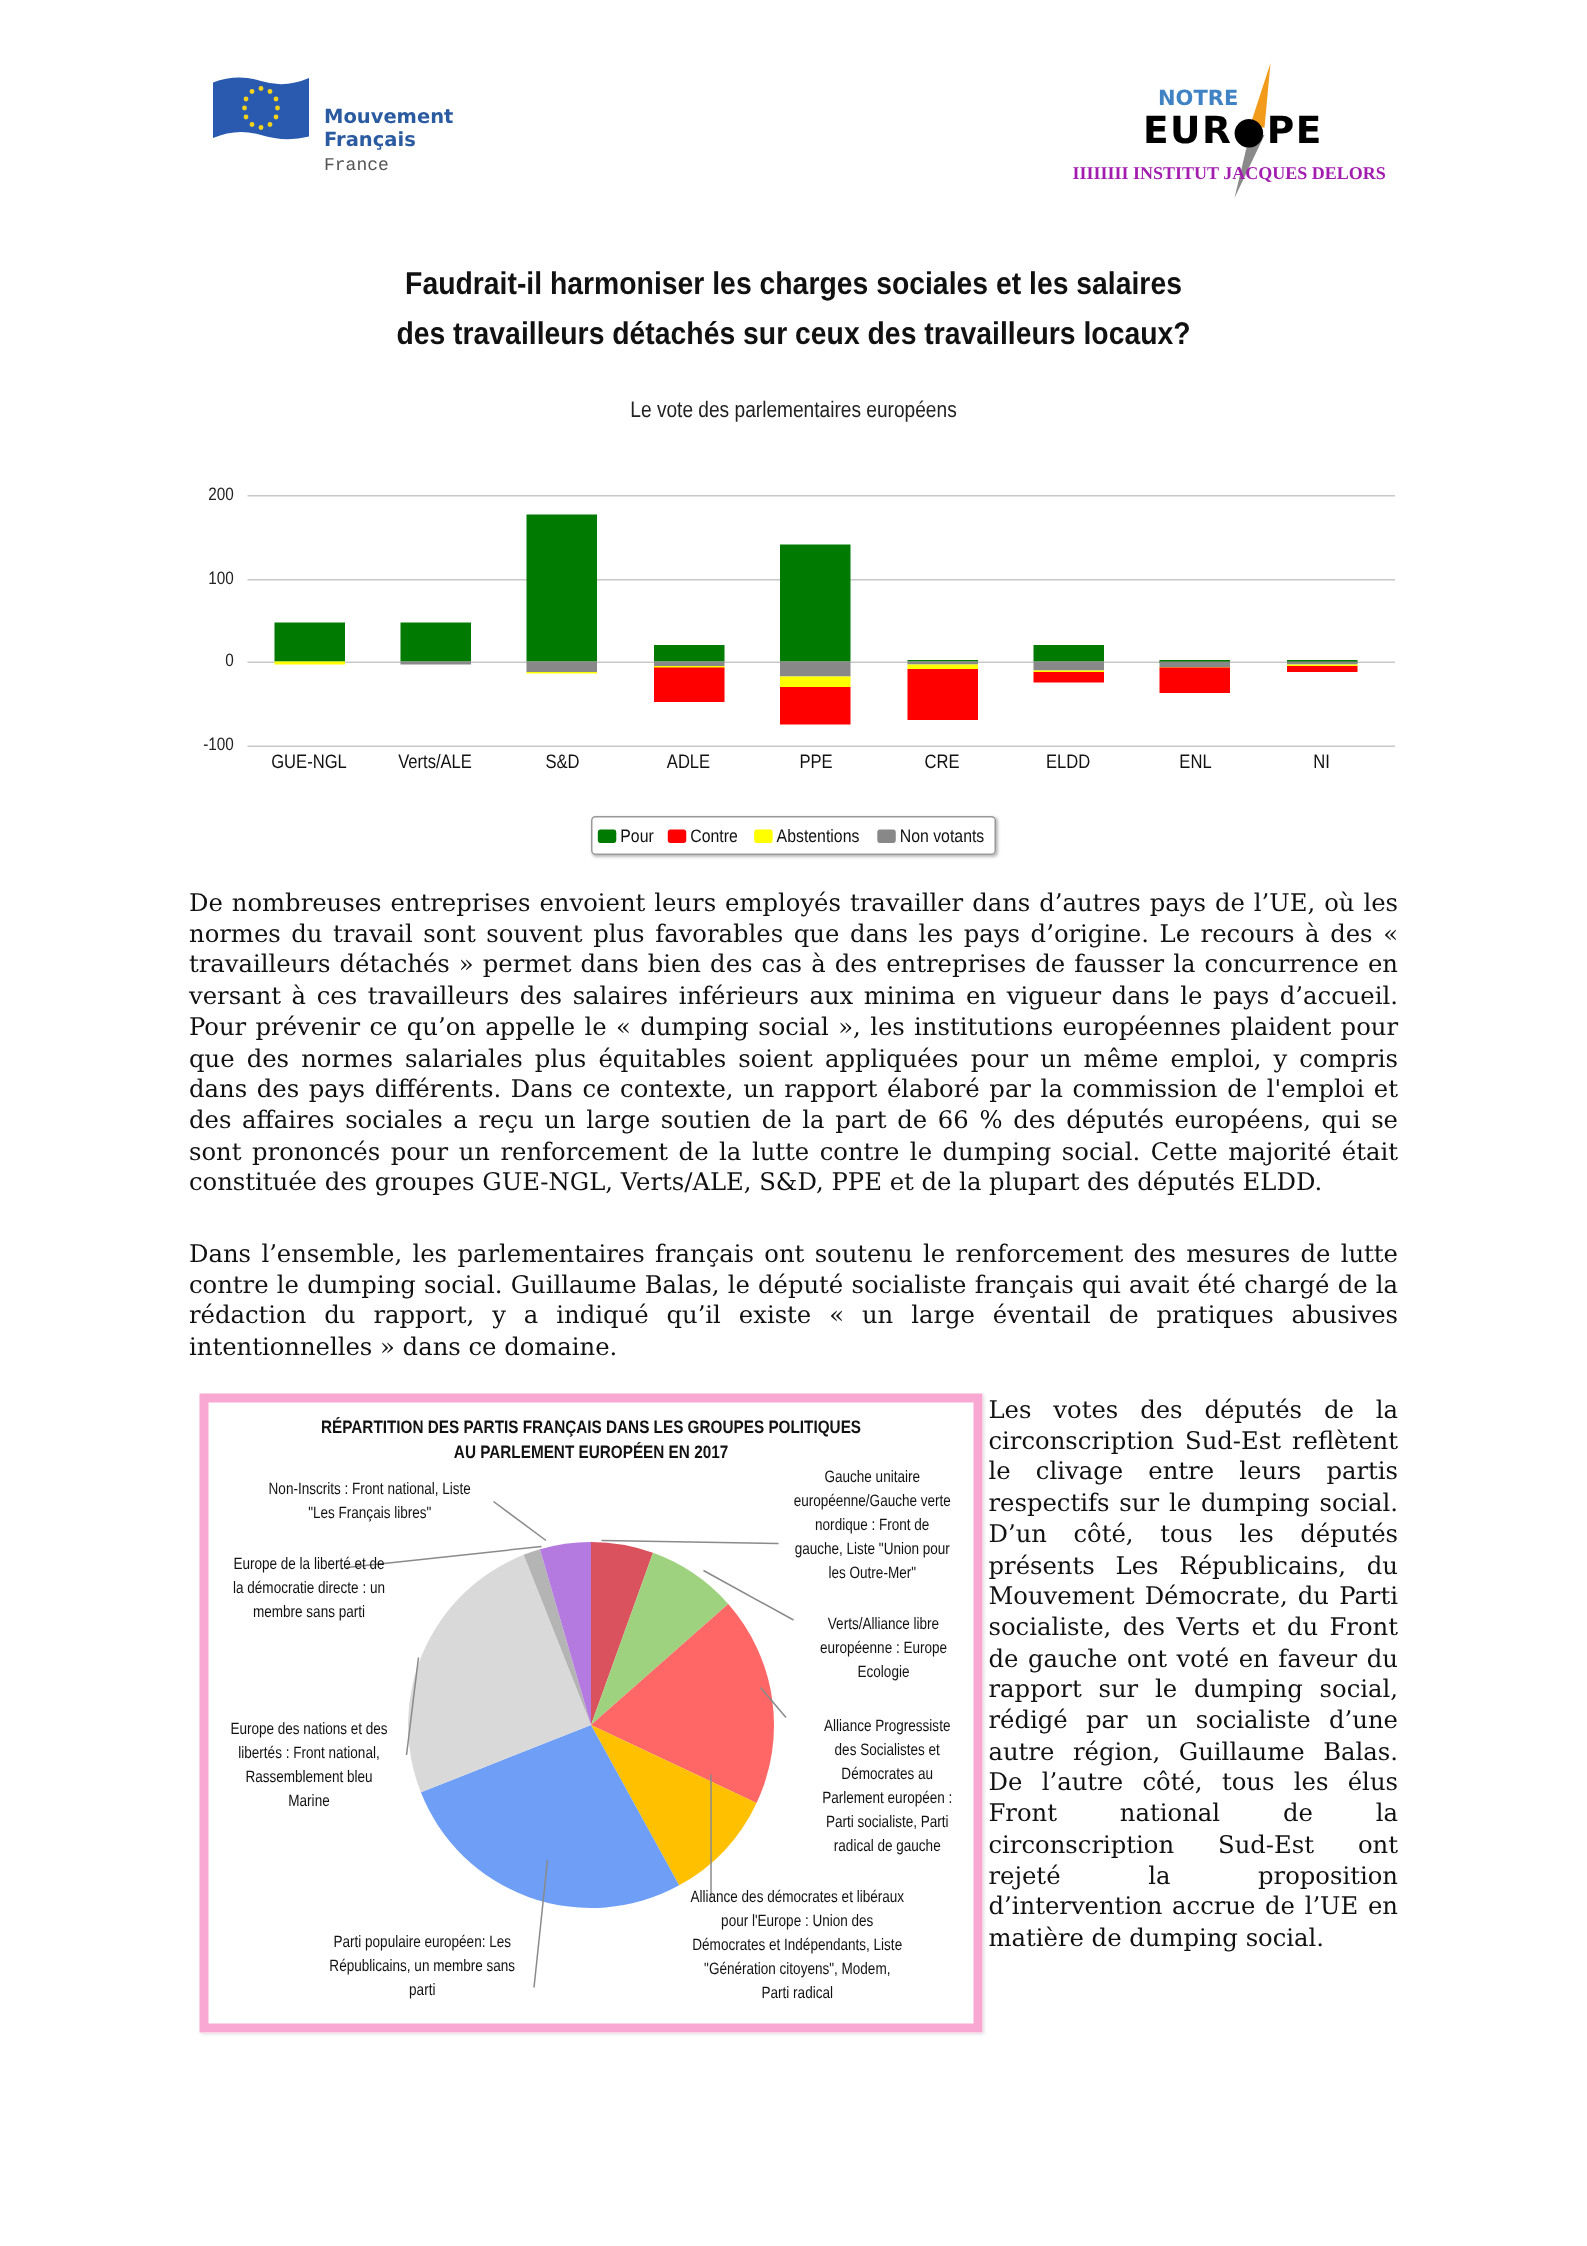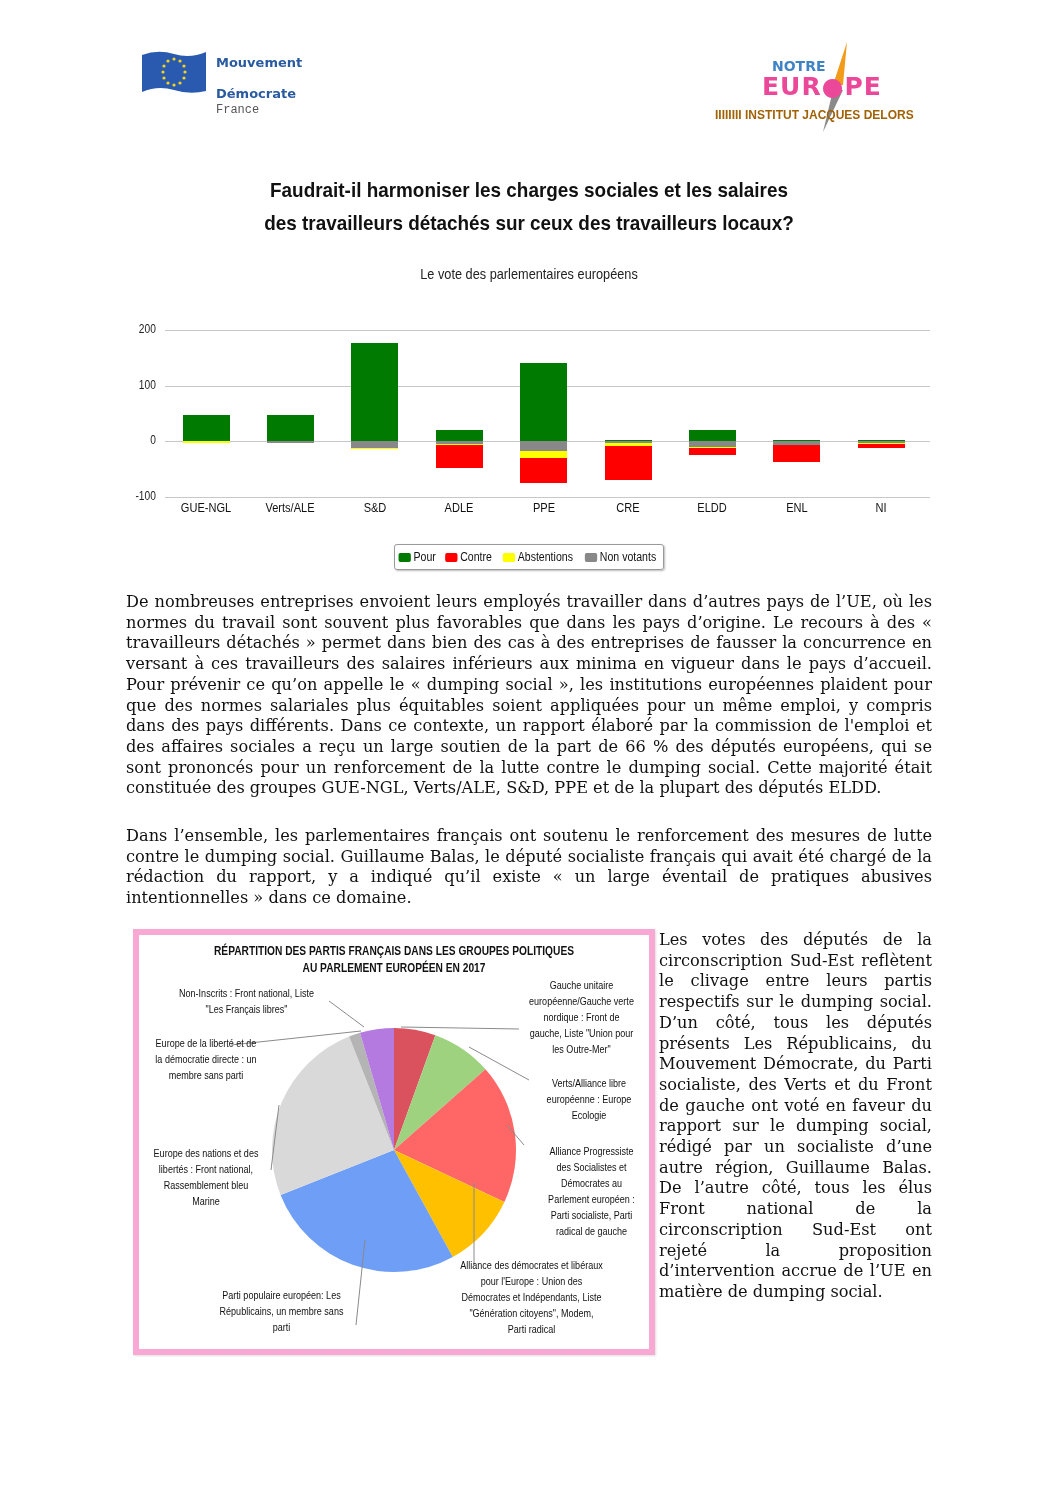--- a/index.html
+++ b/index.html
@@ -1,26 +1,26 @@
 <!DOCTYPE html>
 <html><head>
 <meta charset="utf-8">
 <style>
   html,body{margin:0;padding:0;background:#fff;}
   body{width:1058px;height:1497px;position:relative;overflow:hidden;font-family:"DejaVu Serif",serif;color:#111;}
   .abs{position:absolute;}
   .logo-left{left:140px;top:45px;width:180px;height:80px;}
   .flag{position:absolute;left:2px;top:4px;width:64px;height:46px;}
   .logo-left .t1,.logo-left .t2{position:absolute;left:76px;font-family:"DejaVu Sans",sans-serif;font-weight:bold;color:#2a5aa0;font-size:13px;line-height:14px;}
-  .logo-left .t1{top:11px;} .logo-left .t2{top:42px;}
+  .logo-left .t1{top:27px;} .logo-left .t2{top:42px;}
   .logo-left .t3{position:absolute;left:76px;top:58px;font-family:Liberation Mono, monospace;color:#555;font-size:12px;}
   .logo-right{left:715px;top:40px;width:230px;height:95px;}
   .logo-right .notre{position:absolute;left:57px;top:18px;font-family:"DejaVu Sans",sans-serif;font-weight:bold;color:#3f83c4;font-size:14px;}
-  .logo-right .europe{position:absolute;left:47px;top:32px;font-family:"DejaVu Sans",sans-serif;font-weight:bold;color:#ec4899;font-size:25px;letter-spacing:1px;}
-  .logo-right .inst{position:absolute;left:0px;top:68px;font-family:Liberation Sans, sans-serif;font-weight:bold;color:#a16207;font-size:12px;white-space:nowrap;}
+  .logo-right .europe{position:absolute;left:47px;top:32px;font-family:"DejaVu Sans",sans-serif;font-weight:bold;color:#000000;font-size:25px;letter-spacing:1px;}
+  .logo-right .inst{position:absolute;left:0px;top:68px;font-family:Liberation Serif, serif;font-weight:bold;color:#a21caf;font-size:12px;white-space:nowrap;}
   .title{left:0;width:1058px;text-align:center;font-family:"Liberation Sans",sans-serif;font-weight:bold;font-size:21px;top:173px;line-height:33px;transform:scaleX(0.9);}
   .subtitle{left:0;width:1058px;text-align:center;font-family:"Liberation Sans",sans-serif;font-size:15px;top:265px;color:#222;transform:scaleX(0.85);}
   .chart{left:130px;top:320px;width:800px;height:200px;}
   .ytick{position:absolute;left:0;width:28px;text-align:right;font-family:"Liberation Sans",sans-serif;font-size:12px;color:#222;transform:scaleX(0.85);}
   .gridline{position:absolute;left:35px;right:0;height:1px;background:#c8c8c8;}
   .bar-seg{position:absolute;}
   .xlab{position:absolute;top:180px;width:90px;text-align:center;font-family:"Liberation Sans",sans-serif;font-size:13px;color:#111;transform:scaleX(0.85);}
   .legend{left:394px;top:544px;width:268px;height:24px;border:1px solid #999;border-radius:3px;box-shadow:1px 1px 2px #bbb;display:flex;align-items:center;justify-content:space-around;font-family:"Liberation Sans",sans-serif;font-size:12px;}
   .legend .item{display:flex;align-items:center;gap:3px;transform:scaleX(0.88);}
   .legend .sw{width:14px;height:9px;border-radius:2px;display:inline-block;}
@@ -46,21 +46,21 @@
         <circle cx="38" cy="34" r="1.6"></circle>
       <circle cx="32" cy="36" r="1.6"></circle>
         <circle cx="26" cy="34" r="1.6"></circle>
         <circle cx="22" cy="29" r="1.6"></circle>
       <circle cx="21" cy="23" r="1.6"></circle>
         <circle cx="22" cy="17" r="1.6"></circle>
         <circle cx="26" cy="12" r="1.6"></circle>
     </g>
   </svg>
   <div class="t1">Mouvement</div>
-  <div class="t2">Démocrate</div>
+  <div class="t2">Français</div>
   <div class="t3">France</div>
 </div>
 
 <div class="abs logo-right">
   <svg style="position:absolute;left:100px;top:0;width:40px;height:95px" viewBox="0 0 40 95">
     <path d="M32 2 L18 45 L28 45 Z" fill="#f29a1a"></path>
     <path d="M18 50 L28 50 L8 92 Z" fill="#8a8a8a"></path>
   </svg>
   <div class="notre">NOTRE</div>
   <div class="europe">EUR●PE</div>

